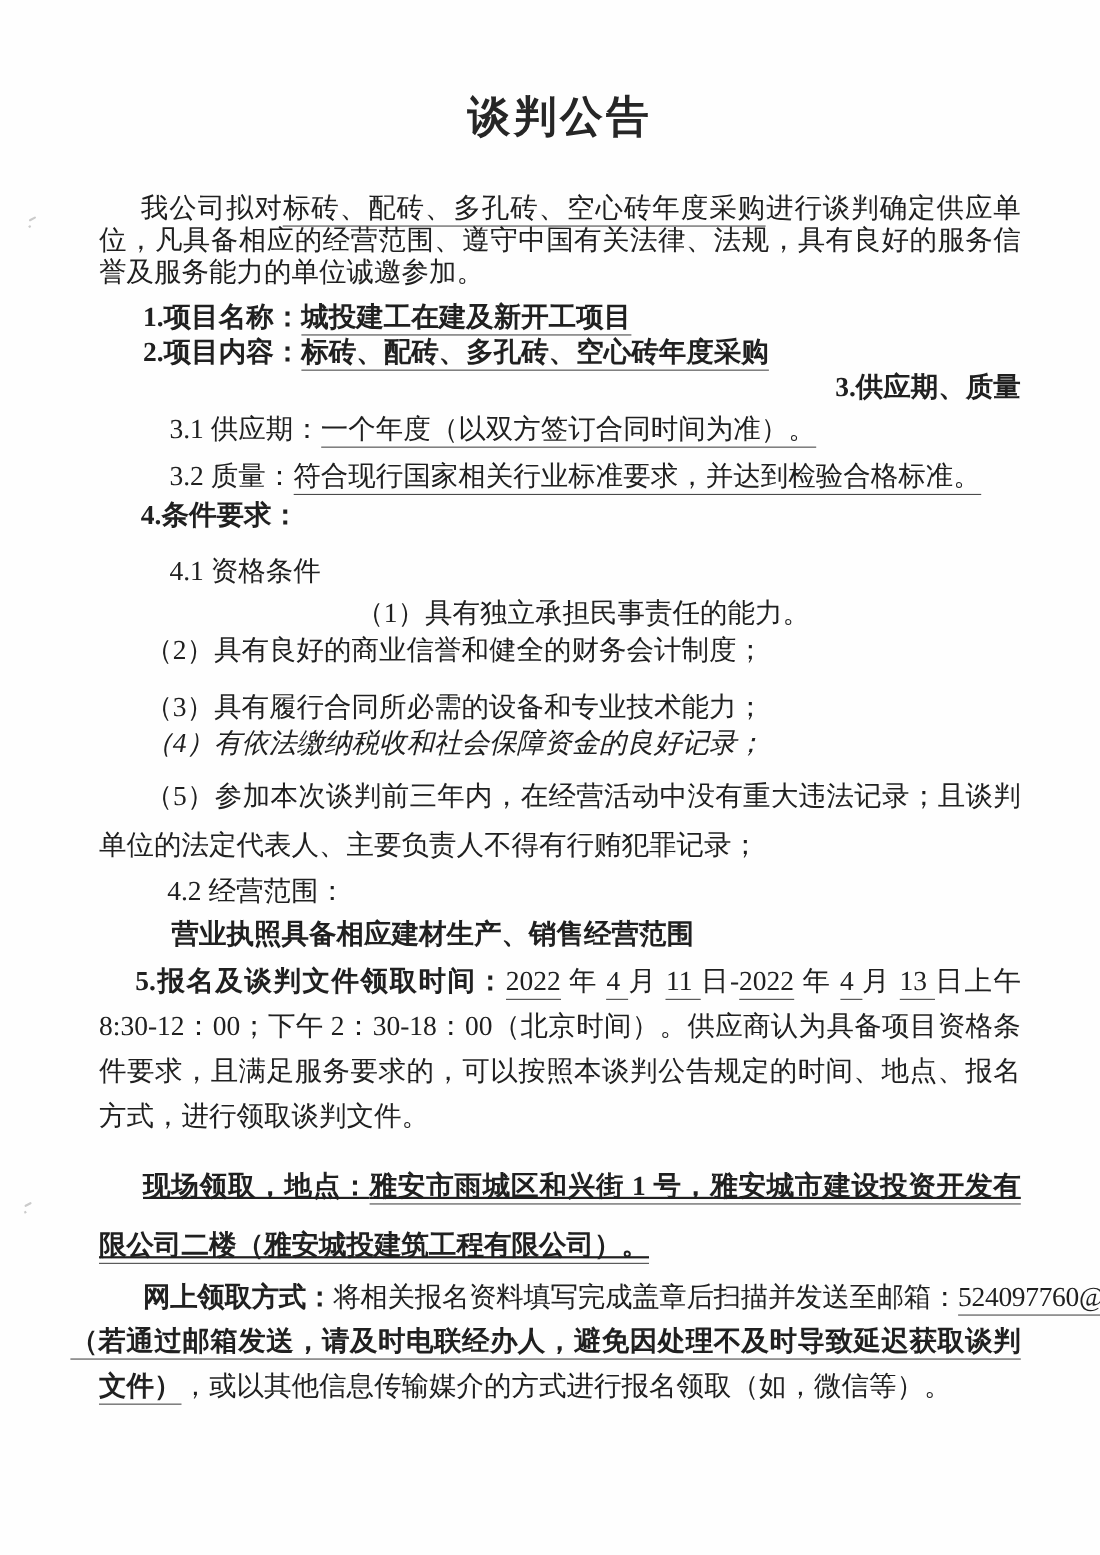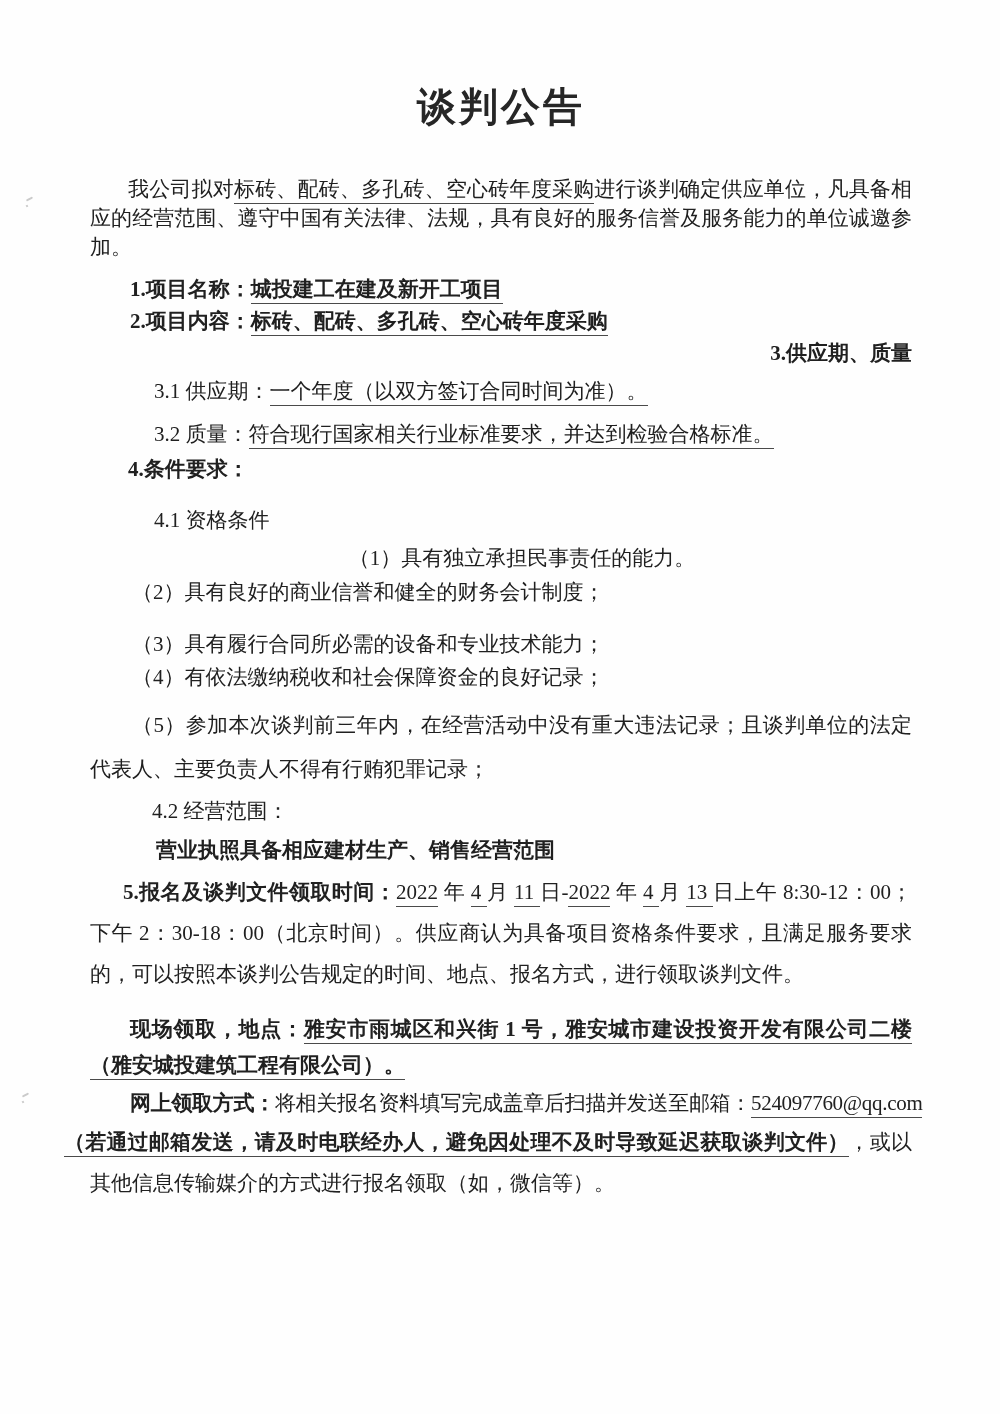--- a/index.html
+++ b/index.html
@@ -5,48 +5,48 @@
   html,body{margin:0;padding:0;background:#ffffff;}
   .page{
     position:relative;
     width:1000px;height:1414px;
     margin:0 auto;
     background:#fefefe;
     font-family:"Liberation Serif","DejaVu Serif",serif;
     color:#202020;
     overflow:hidden;
   }
-  .content{position:absolute;left:90px;right:88px;top:0;}
-  .ln{font-size:21px;line-height:30px;margin:0;text-align:left;}
+  .content{position:absolute;left:90px;right:72px;top:0;}
+  .ln{font-size:25px;line-height:30px;margin:0;text-align:left;}
   .b{font-weight:700;}
   .u{border-bottom:1.6px solid #4a4a4a;padding-bottom:2px;}
   #title{
     margin-top:82px;line-height:50px;
     font-size:39px;font-weight:700;letter-spacing:3px;
     text-align:center;color:#262626;
   }
   #intro{margin-top:43px;line-height:29px;text-indent:38px;text-align:justify;}
   #item1{margin-top:12px;text-indent:40px;}
   #item2{margin-top:2px;text-indent:40px;}
   #item3{margin-top:2px;text-indent:40px;text-align:right;}
   #item3_1{margin-top:8px;text-indent:64px;}
   #item3_2{margin-top:13px;text-indent:64px;}
   #item4{margin-top:5px;text-indent:38px;}
   #item4_1{margin-top:21px;text-indent:64px;}
   #cond1{margin-top:8px;text-indent:42px;text-align:center;}
   #cond2{margin-top:4px;text-indent:42px;}
   #cond3{margin-top:22px;text-indent:42px;}
-  #cond4{margin-top:3px;text-indent:42px;}
+  #cond4{margin-top:3px;text-indent:42px;font-style:italic;}
   #cond5{margin-top:11px;line-height:44px;text-indent:42px;text-align:justify;}
   #cond6{margin-top:2px;text-indent:42px;}
   #item4_2{margin-top:5px;text-indent:62px;}
   #scope{margin-top:9px;text-indent:66px;}
   #item5{margin-top:7px;line-height:41px;text-indent:33px;text-align:justify;}
   #item6{margin-top:4px;text-indent:40px;}
-  #onsite{margin-top:16px;line-height:36px;text-indent:40px;text-align:justify;}
+  #onsite{margin-top:16px;line-height:54px;text-indent:40px;text-align:justify;text-decoration:underline;}
   #online{margin-top:1px;line-height:38px;text-indent:40px;white-space:nowrap;letter-spacing:-0.3px;}
   #note{margin-top:0;line-height:41px;text-indent:-26px;text-align:justify;}
   .artifact{position:absolute;background:#b0b0b0;opacity:.65;border-radius:1px;}
   .a1{left:26px;top:198px;width:7px;height:2px;transform:rotate(-28deg);}
   .a1::after{content:"";position:absolute;left:-3px;top:5px;width:2px;height:2px;background:#b0b0b0;}
   .a2{left:22px;top:1094px;width:7px;height:2px;transform:rotate(-28deg);}
   .a2::after{content:"";position:absolute;left:-3px;top:5px;width:2px;height:2px;background:#b0b0b0;}
 </style>
 </head>
 <body>

